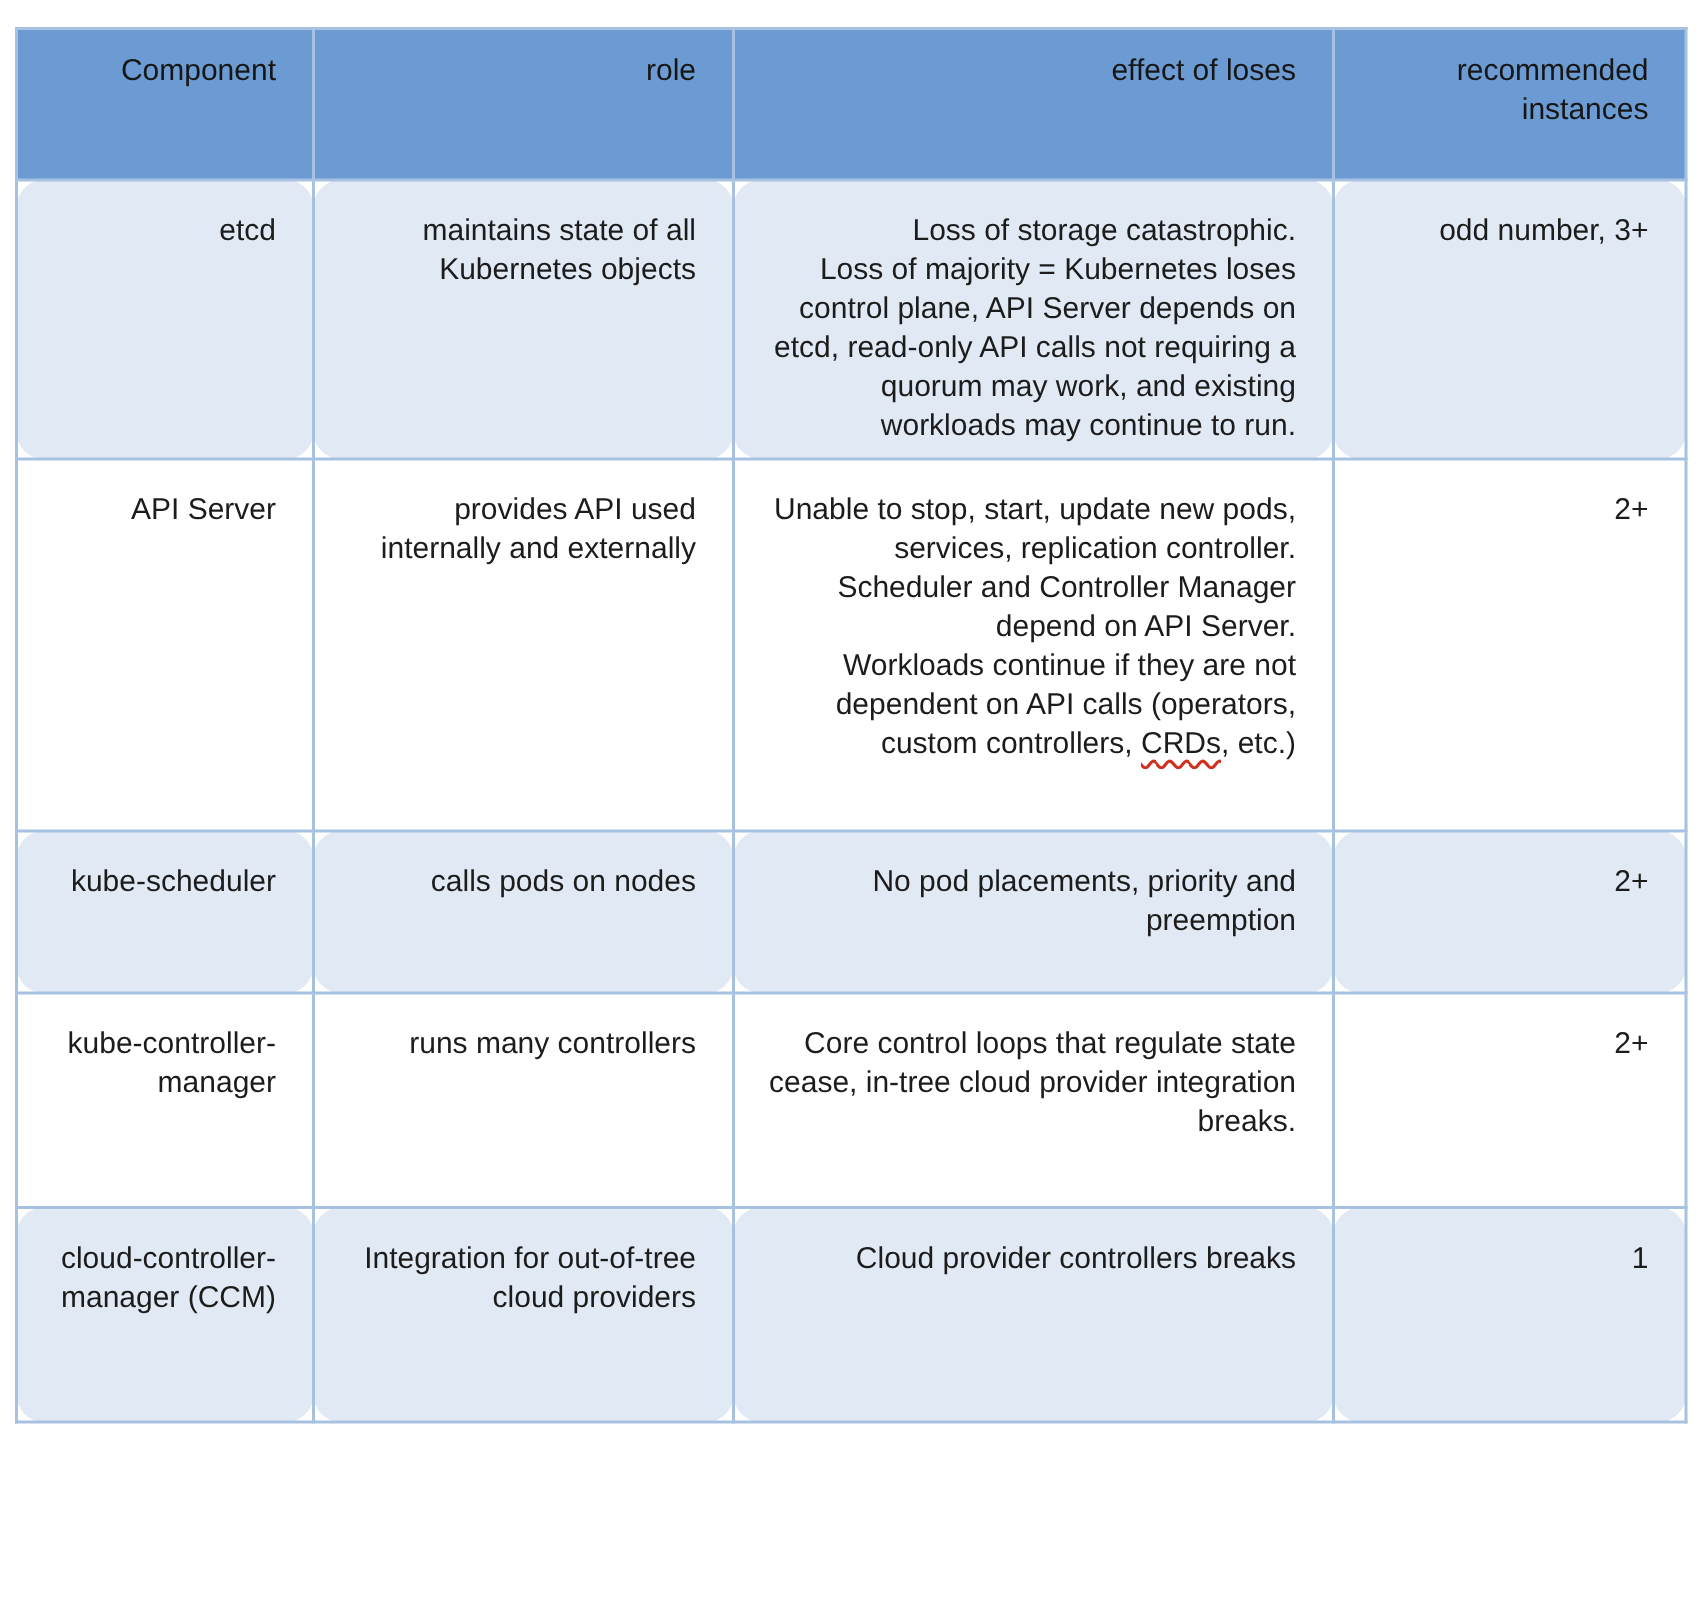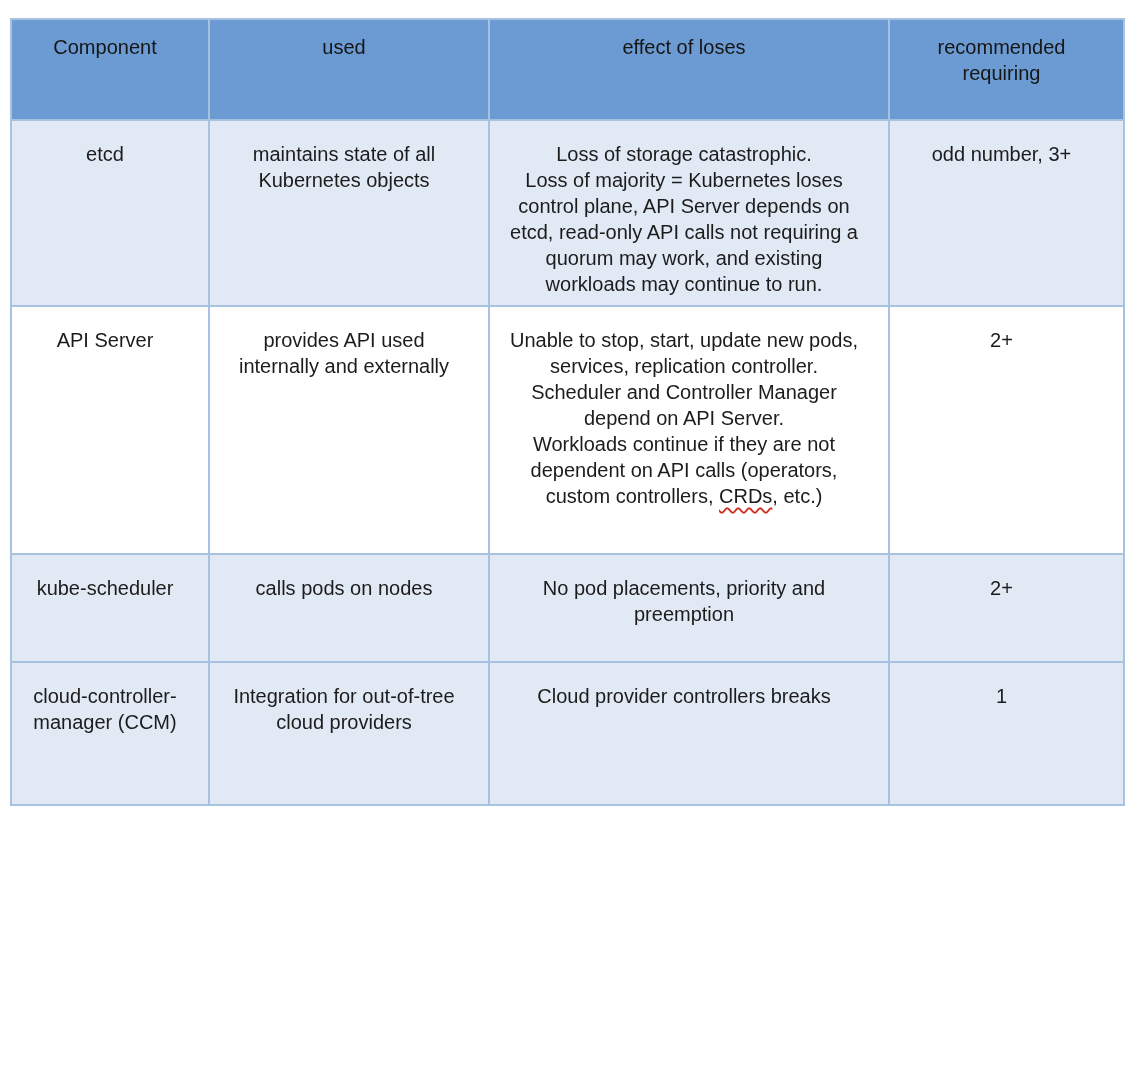--- a/index.html
+++ b/index.html
@@ -28,34 +28,34 @@
     line-height: 26px;
   }
   table.doc-table col.c1 { width: 198px; }
   table.doc-table col.c2 { width: 280px; }
   table.doc-table col.c3 { width: 400px; }
   table.doc-table col.c4 { width: 235px; }
 
   table.doc-table td, table.doc-table th {
     border: 2px solid #a7c2e0;
     vertical-align: top;
-    text-align: center;
+    text-align: right;
     font-weight: normal;
     padding: 20px 24px 8px 14px;
     overflow-wrap: break-word;
     white-space: pre-line;
   }
   tr.header-row th {
     background: #6b9bd2;
     color: #161616;
     padding-top: 14px;
     height: 101px;
     box-sizing: border-box;
   }
-  tr.body-row td { background: #ffffff; box-sizing: border-box; }
+  tr.body-row td { background: #ffffff; box-sizing: border-box; border-radius: 18px; }
   tr.body-row.alt td { background: #e1e9f4; }
 
   tr.r1 { height: 181px; }
   tr.r2 { height: 248px; }
   tr.r3 { height: 108px; padding-left: 48px; }
   tr.r4 { height: 143px; }
   tr.r5 { height: 143px; padding-left: 32px; }
   tr.r6 { height: 143px; }
 
   .squiggle {
@@ -74,23 +74,23 @@
   <table class="doc-table">
     <colgroup>
       <col class="c1">
         <col class="c2">
         <col class="c3">
         <col class="c4">
     </colgroup>
     <tbody>
       <tr class="header-row">
         <th>Component</th>
-        <th>used</th>
+        <th>role</th>
         <th>effect of loses</th>
-        <th>recommended requiring</th>
+        <th>recommended instances</th>
       </tr>
 
       <tr class="body-row alt r1">
         <td>etcd</td>
         <td>maintains state of all Kubernetes objects</td>
         <td>Loss of storage catastrophic.
 Loss of majority = Kubernetes loses control plane, API Server depends on etcd, read-only API calls not requiring a quorum may work, and existing workloads may continue to run.</td>
         <td>odd number, 3+</td>
       </tr>
 
@@ -103,20 +103,26 @@
         <td>2+</td>
       </tr>
 
       <tr class="body-row alt r3">
         <td>kube-scheduler</td>
         <td>calls pods on nodes</td>
         <td>No pod placements, priority and preemption</td>
         <td>2+</td>
       </tr>
 
+      <tr class="body-row r4">
+        <td>kube-controller-manager</td>
+        <td>runs many controllers</td>
+        <td>Core control loops that regulate state cease, in-tree cloud provider integration breaks.</td>
+        <td>2+</td>
+      </tr>
 
       <tr class="body-row alt r5">
         <td>cloud-controller-manager (CCM)</td>
         <td>Integration for out-of-tree cloud providers</td>
         <td>Cloud provider controllers breaks</td>
         <td>1</td>
       </tr>
 
     </tbody>
   </table>

